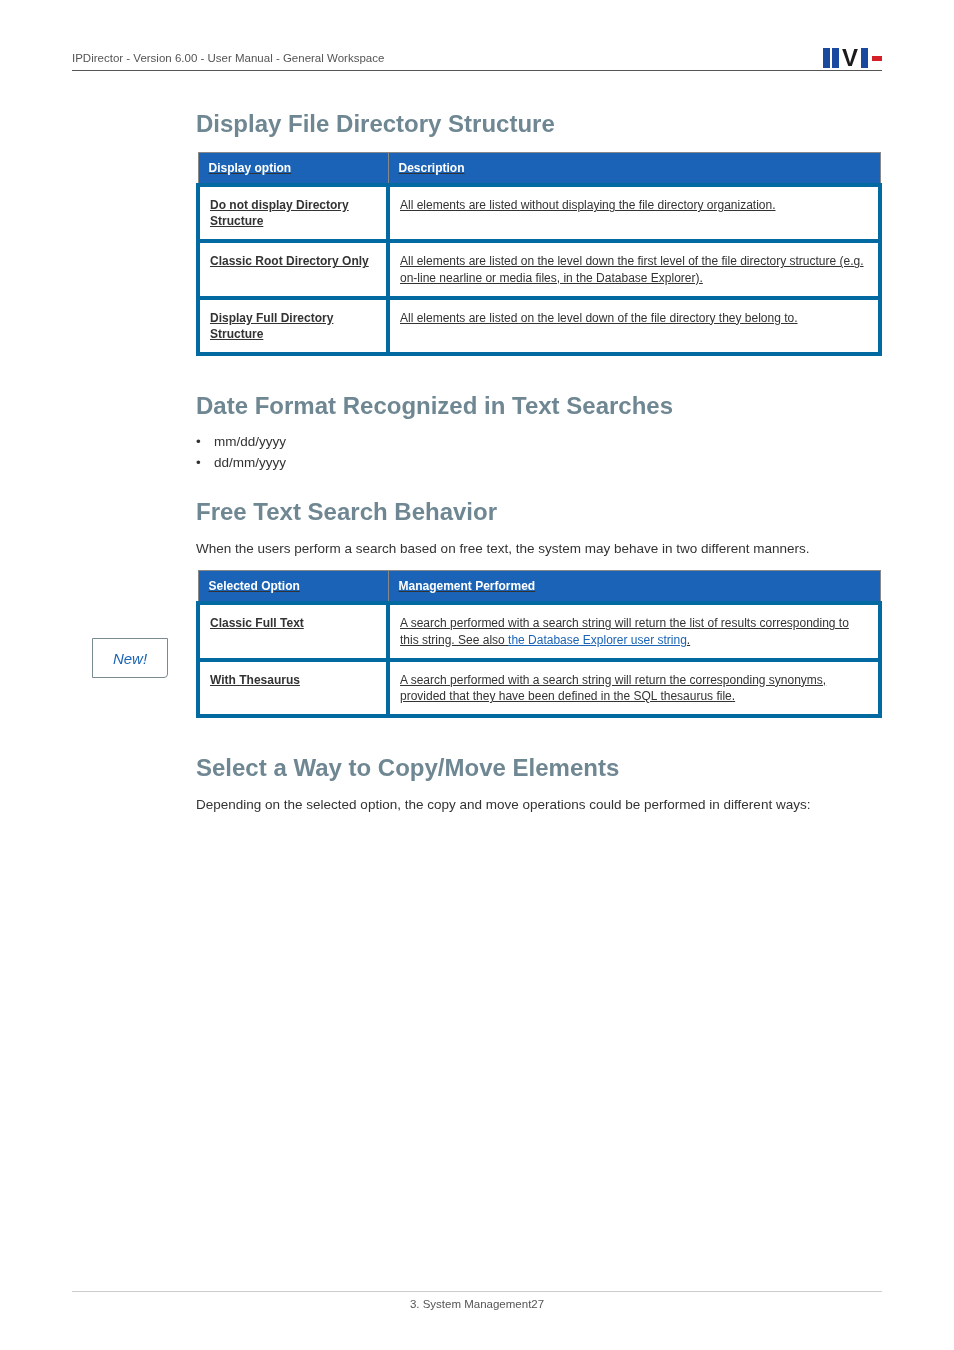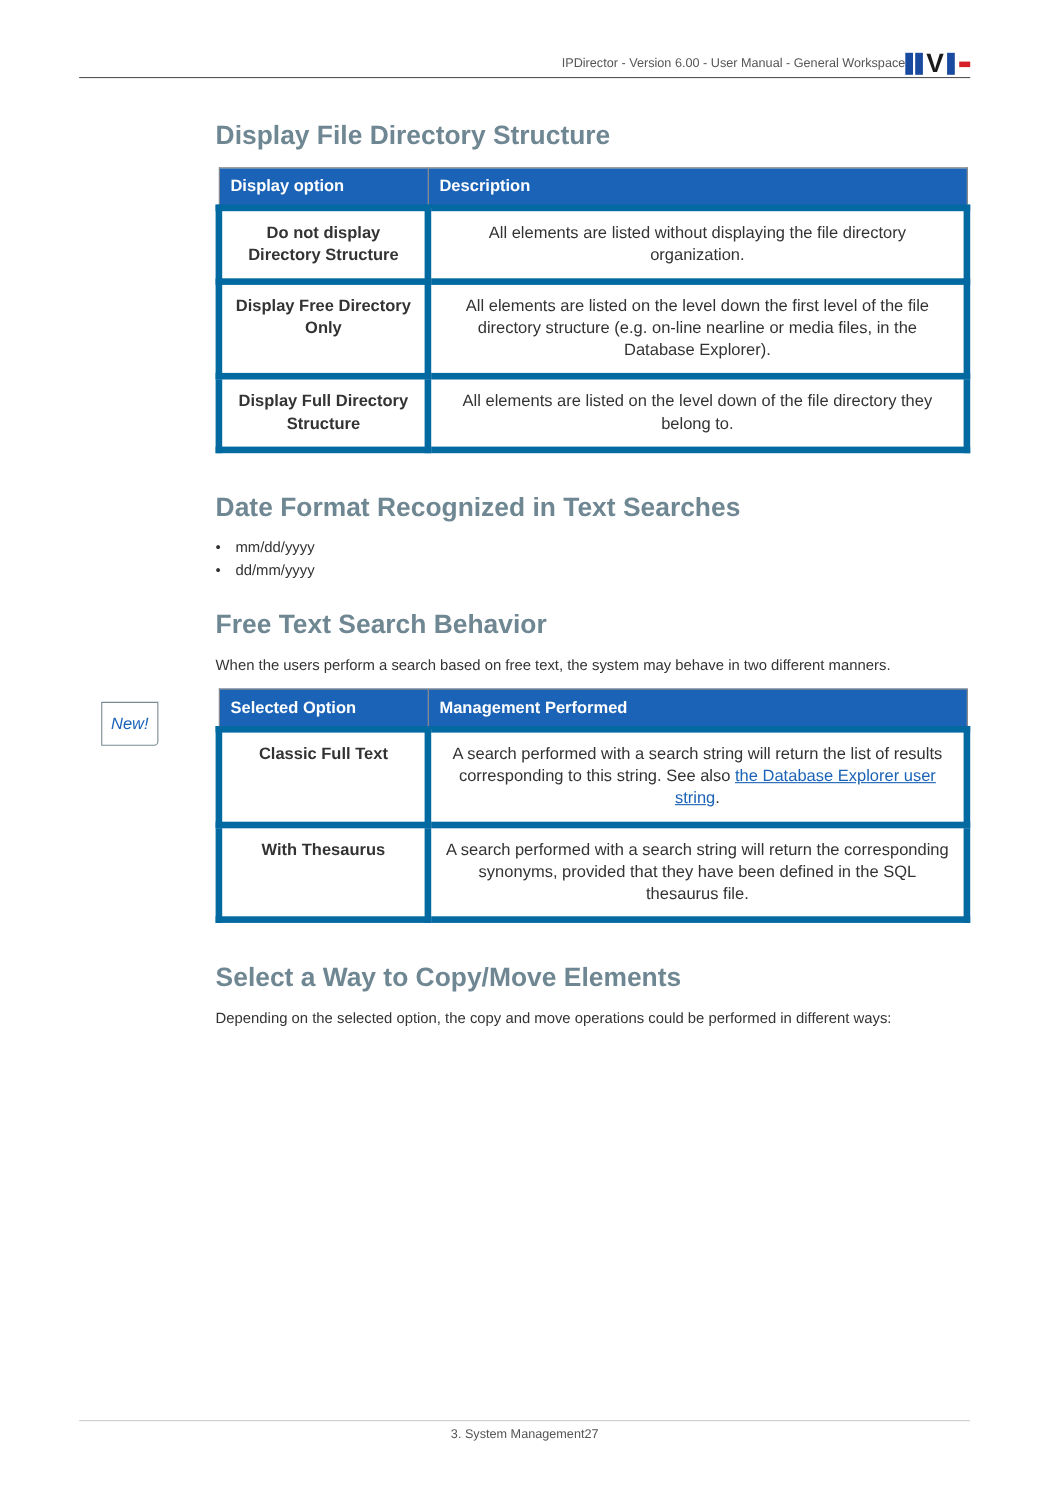--- a/index.html
+++ b/index.html
@@ -18,21 +18,21 @@
   }
   .top-line {
     position: absolute;
     top: 70px; left: 72px; right: 72px;
     border-top: 1px solid #555;
   }
   .header-row {
     position: absolute;
     top: 48px; left: 72px; right: 72px;
     display: flex;
-    justify-content: flex-end;
+    justify-content: space-between;
     align-items: center;
     font-size: 11.5px;
     color: #555;
   }
   .logo {
     display: flex;
     align-items: center;
     gap: 2px;
   }
   .logo .bar { width: 7px; height: 20px; background: #1a4aa0; }
@@ -72,44 +72,44 @@
     content: "•";
     position: absolute;
     left: 0;
     color: #333;
   }
 
   table.tbl {
     width: 100%;
     border-collapse: collapse;
     margin-bottom: 36px;
-    font-size: 15px;
+    font-size: 12px;
+    text-decoration: underline;
   }
   table.tbl th {
     background: #1b63b6;
     color: #fff;
     text-align: left;
     font-weight: 700;
     padding: 8px 10px;
     border: 1px solid #888;
   }
   table.tbl td {
-    border: 6px solid #0369a1;
+    border: 4px solid #0369a1;
     padding: 10px 10px;
     vertical-align: top;
     line-height: 1.35;
-    text-align: center;
   }
   table.tbl td.label { font-weight: 700; width: 190px; }
   a.link { color: #1b63b6; text-decoration: underline; }
 
   .new-badge {
     position: absolute;
     left: 92px;
-    width: 52px; height: 40px;
+    width: 76px; height: 40px;
     display:flex; align-items:center; justify-content:center;
     border: 1px solid #7a8a92;
     color: #1b63b6;
     font-style: italic;
     font-size: 15px;
     font-family: "Comic Sans MS", cursive, sans-serif;
     border-radius: 0 0 4px 0;
     background:#fff;
   }
 
@@ -152,21 +152,21 @@
             <th>Display option</th>
             <th>Description</th>
           </tr>
         </thead>
         <tbody>
           <tr>
             <td class="label">Do not display Directory Structure</td>
             <td>All elements are listed without displaying the file directory organization.</td>
           </tr>
           <tr>
-            <td class="label">Display Free Directory Only</td>
+            <td class="label">Classic Root Directory Only</td>
             <td>All elements are listed on the level down the first level of the file directory structure (e.g. on-line nearline or media files, in the Database Explorer).</td>
           </tr>
           <tr>
             <td class="label">Display Full Directory Structure</td>
             <td>All elements are listed on the level down of the file directory they belong to.</td>
           </tr>
         </tbody>
       </table>
     </div>
 

